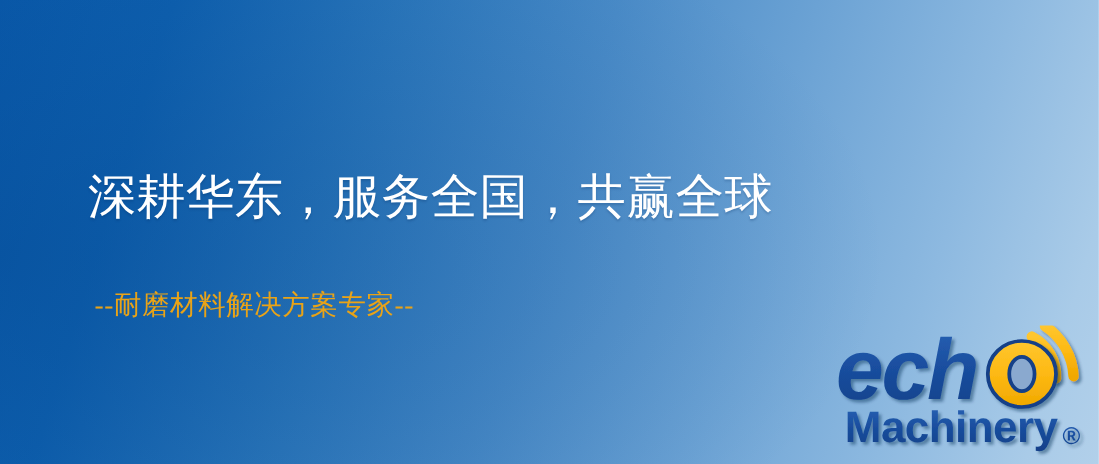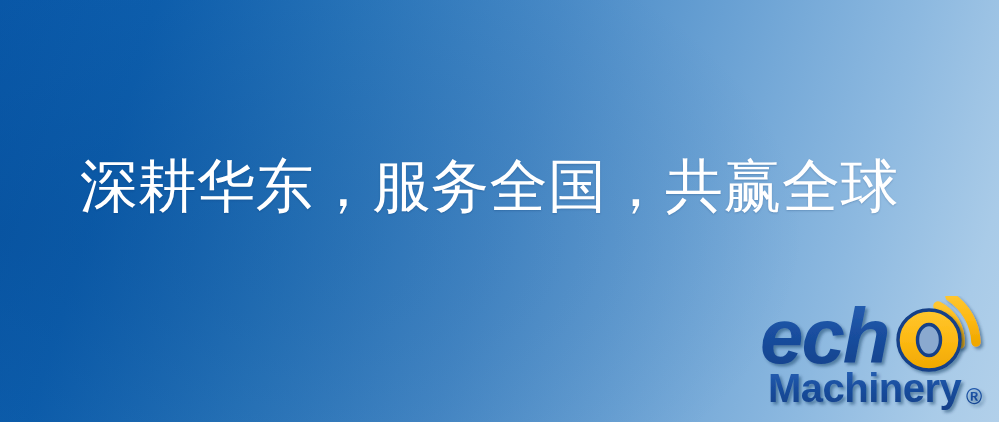--- a/index.html
+++ b/index.html
@@ -42,21 +42,21 @@
         rgba(3, 72, 145, 0.18) 34%,
         rgba(3, 72, 145, 0.0) 62%);
   }
 
   
   #headline {
     position: absolute;
     left: 80px;
     top: 157px;
     font-family: "Liberation Serif", "DejaVu Serif", serif;
-    font-size: 58px;
+    font-size: 44px;
     line-height: 1.05;
     color: #ffffff;
     letter-spacing: 0.5px;
     white-space: nowrap;
     text-shadow: 0 1px 2px rgba(0, 40, 90, 0.22);
   }
 
   
   #subtitle {
     position: absolute;
@@ -107,20 +107,21 @@
 </head>
 <body>
 
 <div id="banner">
 
   <div id="banner-bg"></div>
   <div id="banner-bg-overlay"></div>
 
   <div id="headline">深耕华东，服务全国，共赢全球</div>
 
+  <div id="subtitle">--耐磨材料解决方案专家--</div>
 
   <div id="logo">
 
     <svg id="logo-mark" viewBox="0 0 252 80">
       <defs>
         <filter id="logoShadow" x="-30%" y="-30%" width="180%" height="180%">
           <feDropShadow dx="2.5" dy="2.5" stdDeviation="1.6" flood-color="#0b2b55" flood-opacity="0.45"></feDropShadow>
         </filter>
         <linearGradient id="blueFace" x1="0" y1="0" x2="0" y2="1">
           <stop offset="0%" stop-color="#2a63b6"></stop>

